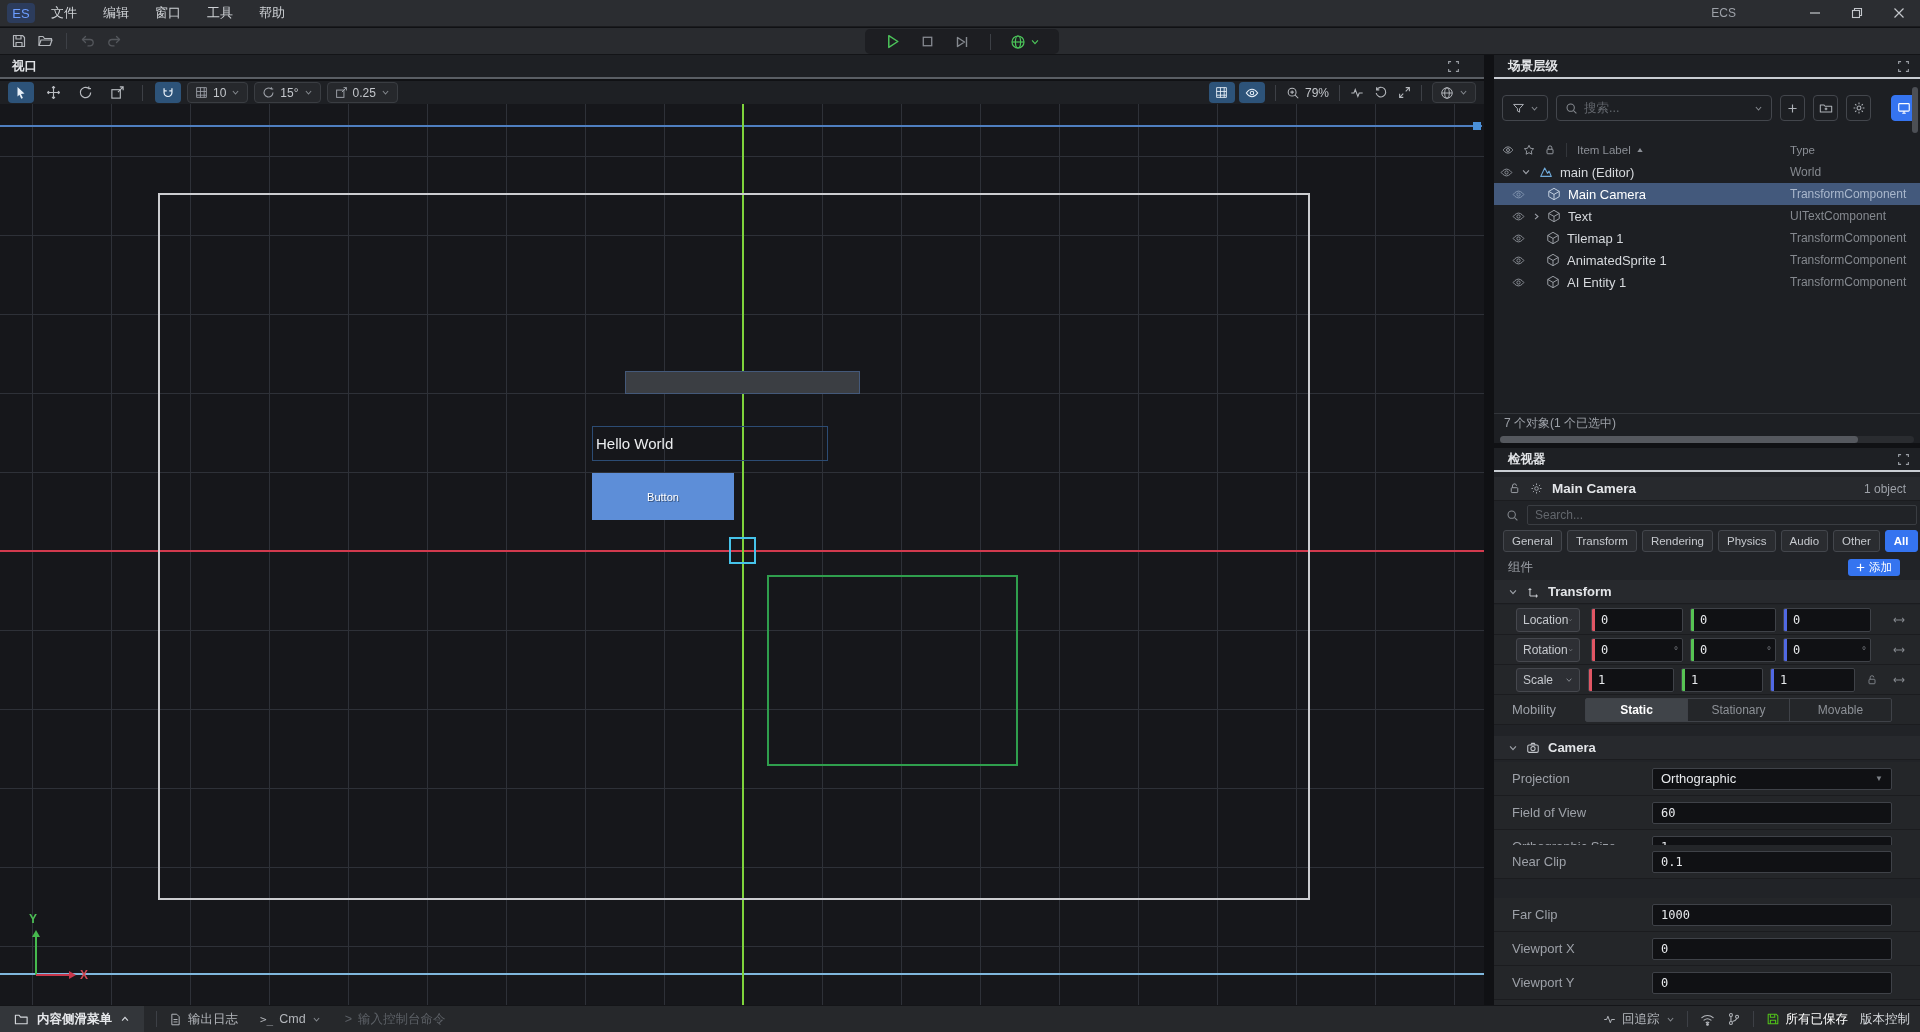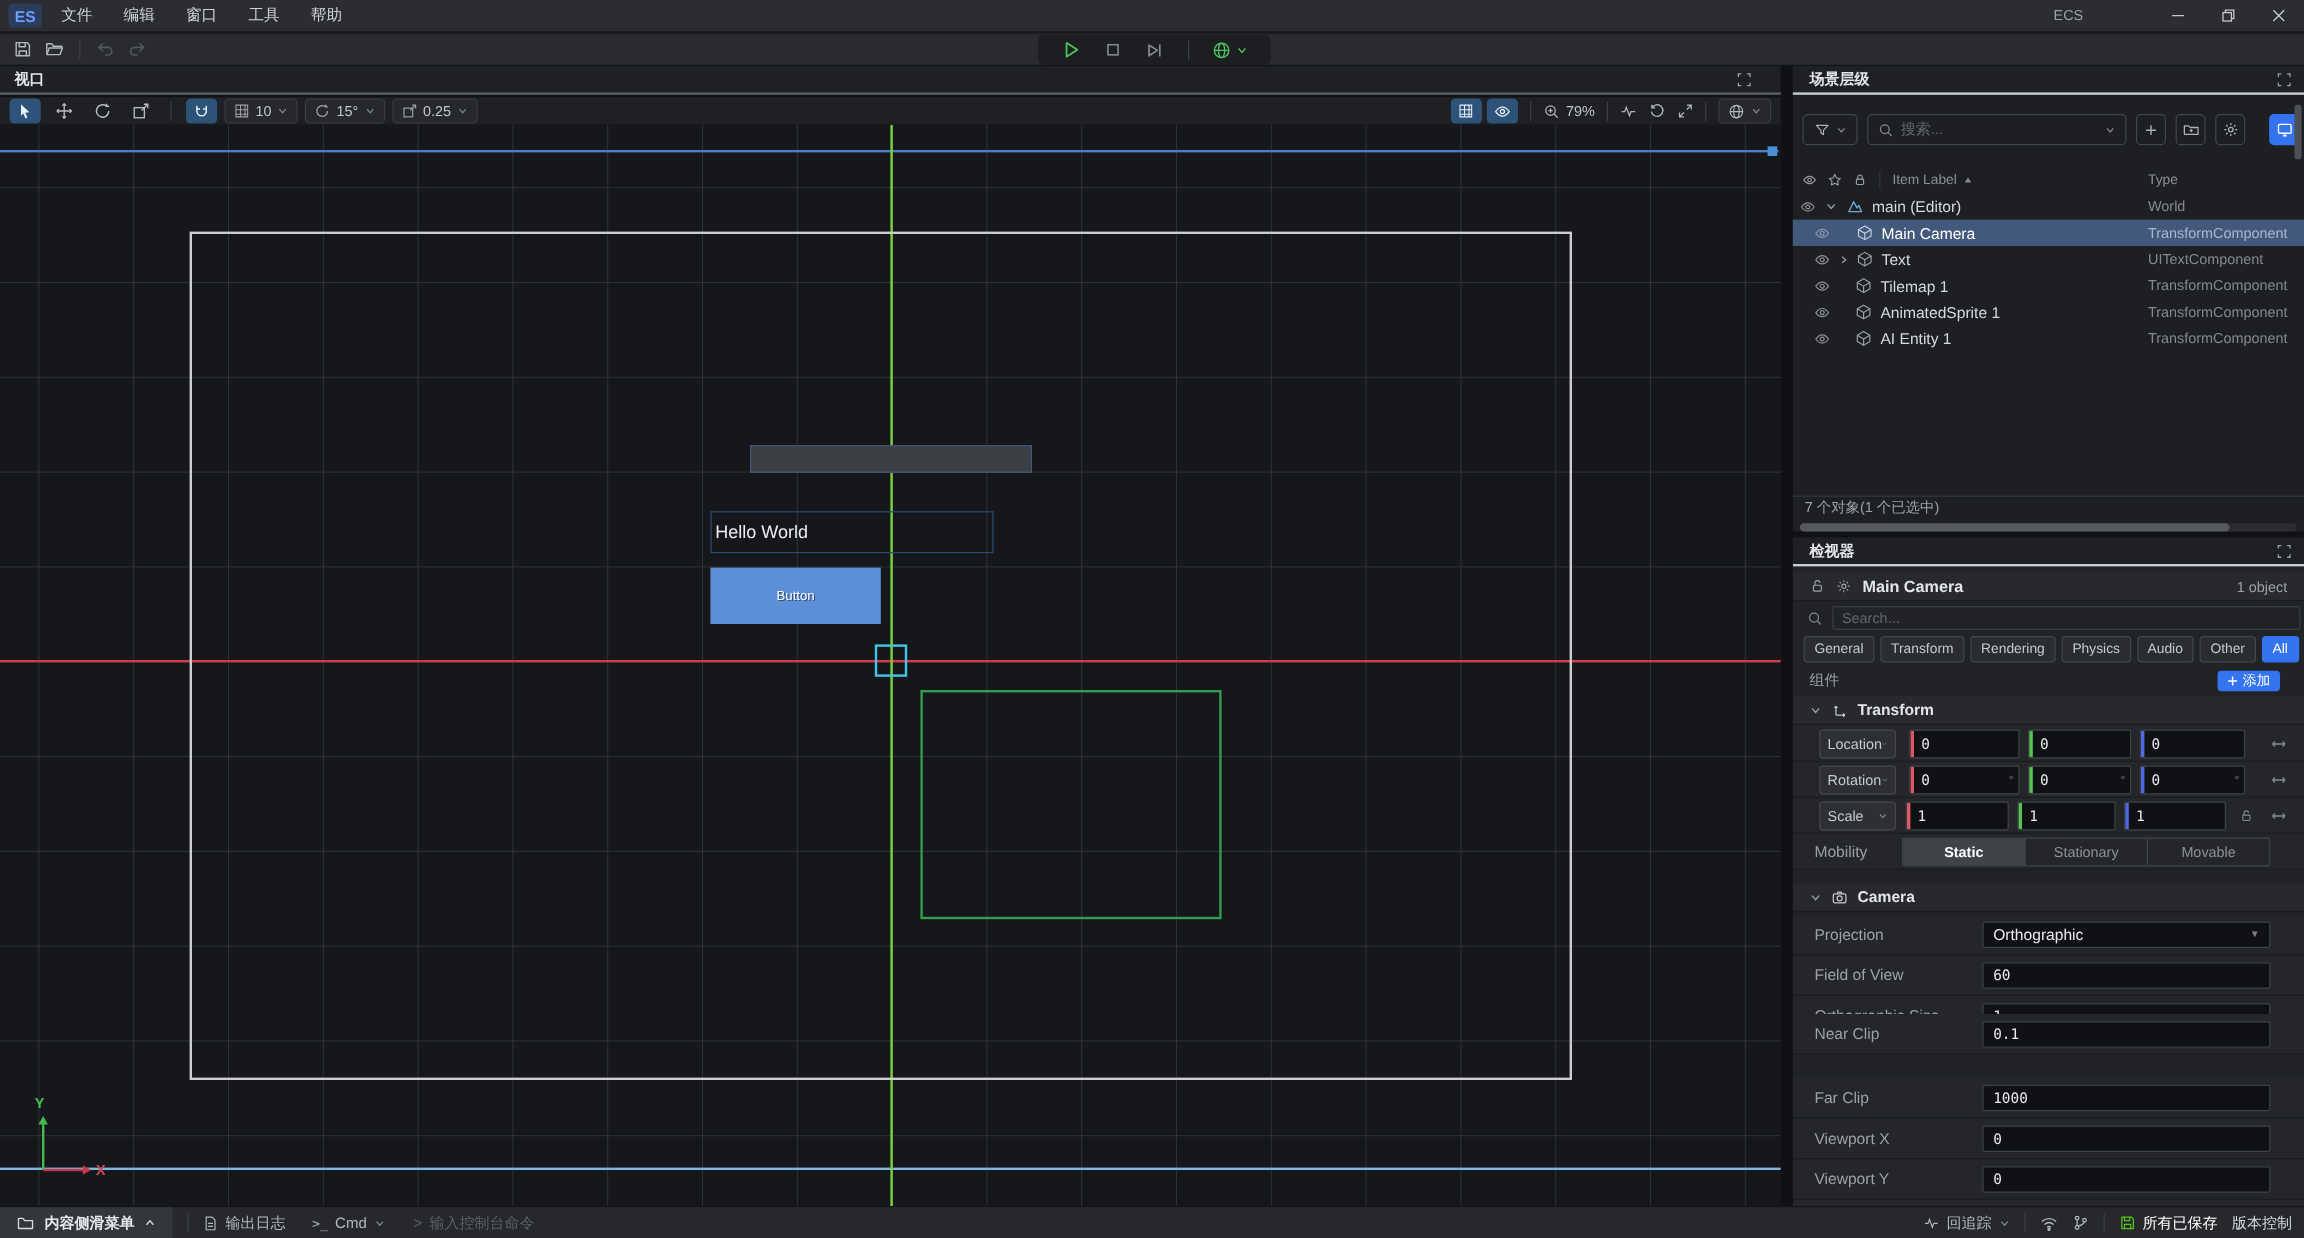--- a/index.html
+++ b/index.html
@@ -15,21 +15,21 @@
   .app{position:relative;width:1920px;height:1032px;overflow:hidden;background:var(--bg0);color:var(--txt);font-size:13px}
   .abs{position:absolute}
   .row{display:flex;align-items:center}
   .ico{display:inline-flex;align-items:center;justify-content:center;flex:none;color:var(--sub)}
   svg{display:block}
   .mono{font-family:"DejaVu Sans Mono","Liberation Mono",monospace}
   .vdiv{width:1px;height:16px;background:#3d4046;flex:none}
 
   
   .menubar{left:0;top:0;width:1920px;height:27px;background:var(--bg3);display:flex;align-items:center;border-bottom:1px solid #1a1b1e}
-  .logo{margin-left:7px;width:28px;height:20px;border-radius:4px;background:#2c3c5c;color:#6c9dff;font-weight:bold;font-size:13px;display:flex;align-items:center;justify-content:center}
+  .logo{margin-left:7px;width:28px;height:20px;border-radius:4px;background:#2c3c5c;color:#6c9dff;font-weight:normal;font-size:13px;display:flex;align-items:center;justify-content:center}
   .menus{display:flex;margin-left:16px;gap:26px;color:#cfd2d6;font-size:13px}
   .menus div{cursor:default}
   .win-right{margin-left:auto;display:flex;align-items:center;height:100%}
   .ecs{color:#9da1a8;font-size:12px;margin-right:58px}
   .winbtn{width:42px;height:100%;display:flex;align-items:center;justify-content:center;color:#c3c6cb}
   .toolbar{left:0;top:28px;width:1920px;height:27px;background:#292b2f;display:flex;align-items:center;border-bottom:1px solid #131417}
   .tb-ico{width:26px;height:22px;display:flex;align-items:center;justify-content:center}
   .playgroup{position:absolute;left:865px;top:1px;width:194px;height:25px;background:#1d1e22;border-radius:5px;display:flex;align-items:center;justify-content:space-evenly}
 
   
@@ -68,21 +68,21 @@
   .xyz{position:absolute;height:24px;background:var(--inp);border:1px solid #3f4248;border-radius:2px;display:flex;align-items:center;overflow:hidden}
   .xyz .bar{width:3px;height:100%;flex:none}
   .xyz .v{padding-left:6px;font-size:12px;color:#e8eaed}
   .xyz .deg{margin-left:auto;margin-right:4px;color:#7d8187;font-size:10px}
   .ddbtn{position:absolute;left:22px;width:64px;height:24px;background:#2d2f34;border:1px solid #46484e;border-radius:3px;display:flex;align-items:center;justify-content:space-between;padding:0 6px;font-size:12px;color:#c6c9ce}
   .seg{position:absolute;left:91px;width:307px;height:24px;border:1px solid #3f4248;border-radius:2px;display:flex}
   .seg div{flex:1;display:flex;align-items:center;justify-content:center;font-size:12px;color:#8d9197;border-right:1px solid #3f4248}
   .seg div:last-child{border-right:none}
   .seg div.on{background:#404449;color:#fff;font-weight:bold}
   .tab{height:22px;border:1px solid var(--border);border-radius:3px;display:flex;align-items:center;padding:0 8px;font-size:11.5px;color:#c6c9ce;background:#2a2c30}
-  .tab.on{background:var(--accent);border-color:var(--accent);color:#fff;font-weight:normal}
+  .tab.on{background:var(--accent);border-color:var(--accent);color:#fff;font-weight:bold}
 
   
   .statusbar{left:0;top:1005px;width:1920px;height:27px;background:#26282b;border-top:1px solid #141518;display:flex;align-items:center;font-size:12.5px}
   .drawerbtn{height:100%;padding:0 14px;background:#33363a;display:flex;align-items:center;gap:8px;font-weight:bold;color:#e6e8eb}
   .sb-item{display:flex;align-items:center;gap:6px;color:#b4b7bc}
 </style>
 </head>
 <body>
 
 <div class="app">

